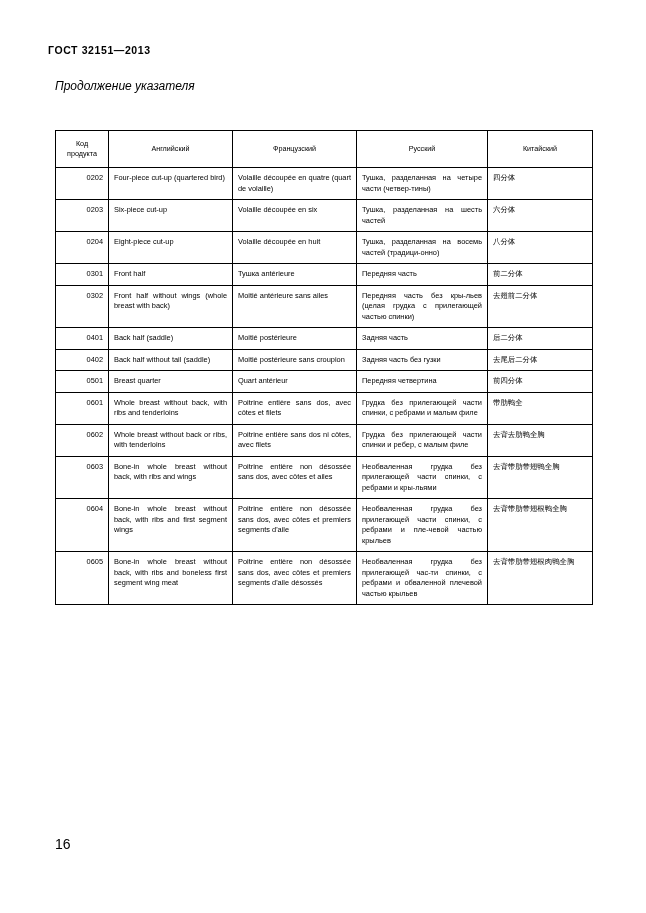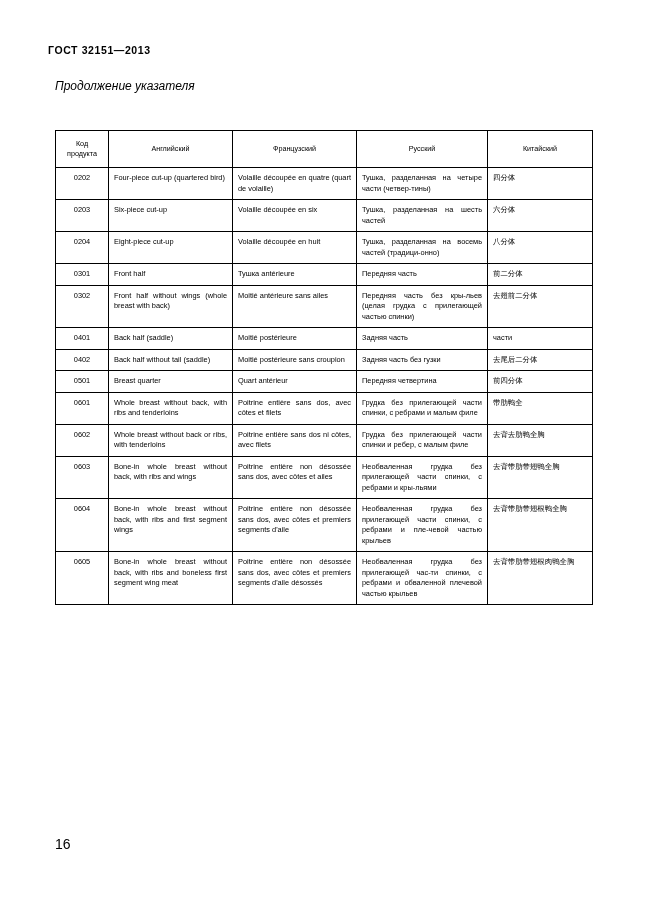--- a/index.html
+++ b/index.html
@@ -62,21 +62,21 @@
   }
   table.idx th {
     text-align: center;
     vertical-align: middle;
     font-weight: normal;
     font-size: 7.2px;
     height: 30px;
     padding: 3px 2px;
   }
   td.code {
-    text-align: center;
+    text-align: right;
     vertical-align: top;
     font-size: 7.6px;
     padding-top: 5px;
   }
   td.lat {
     text-align: justify;
     text-align-last: left;
     hyphens: manual;
   }
   td.ru {
@@ -160,21 +160,21 @@
         <td class="lat">Front half without wings (whole breast with back)</td>
         <td class="lat">Moitié antérieure sans ailes</td>
         <td class="ru">Передняя часть без кры-льев (целая грудка с прилегающей частью спинки)</td>
         <td class="zh">去翅前二分体</td>
       </tr>
       <tr>
         <td class="code">0401</td>
         <td class="lat">Back half (saddle)</td>
         <td class="lat">Moitié postérieure</td>
         <td class="ru">Задняя часть</td>
-        <td class="zh">части</td>
+        <td class="zh">后二分体</td>
       </tr>
       <tr>
         <td class="code">0402</td>
         <td class="lat">Back half without tail (saddle)</td>
         <td class="lat">Moitié postérieure sans croupion</td>
         <td class="ru">Задняя часть без гузки</td>
         <td class="zh">去尾后二分体</td>
       </tr>
       <tr>
         <td class="code">0501</td>

